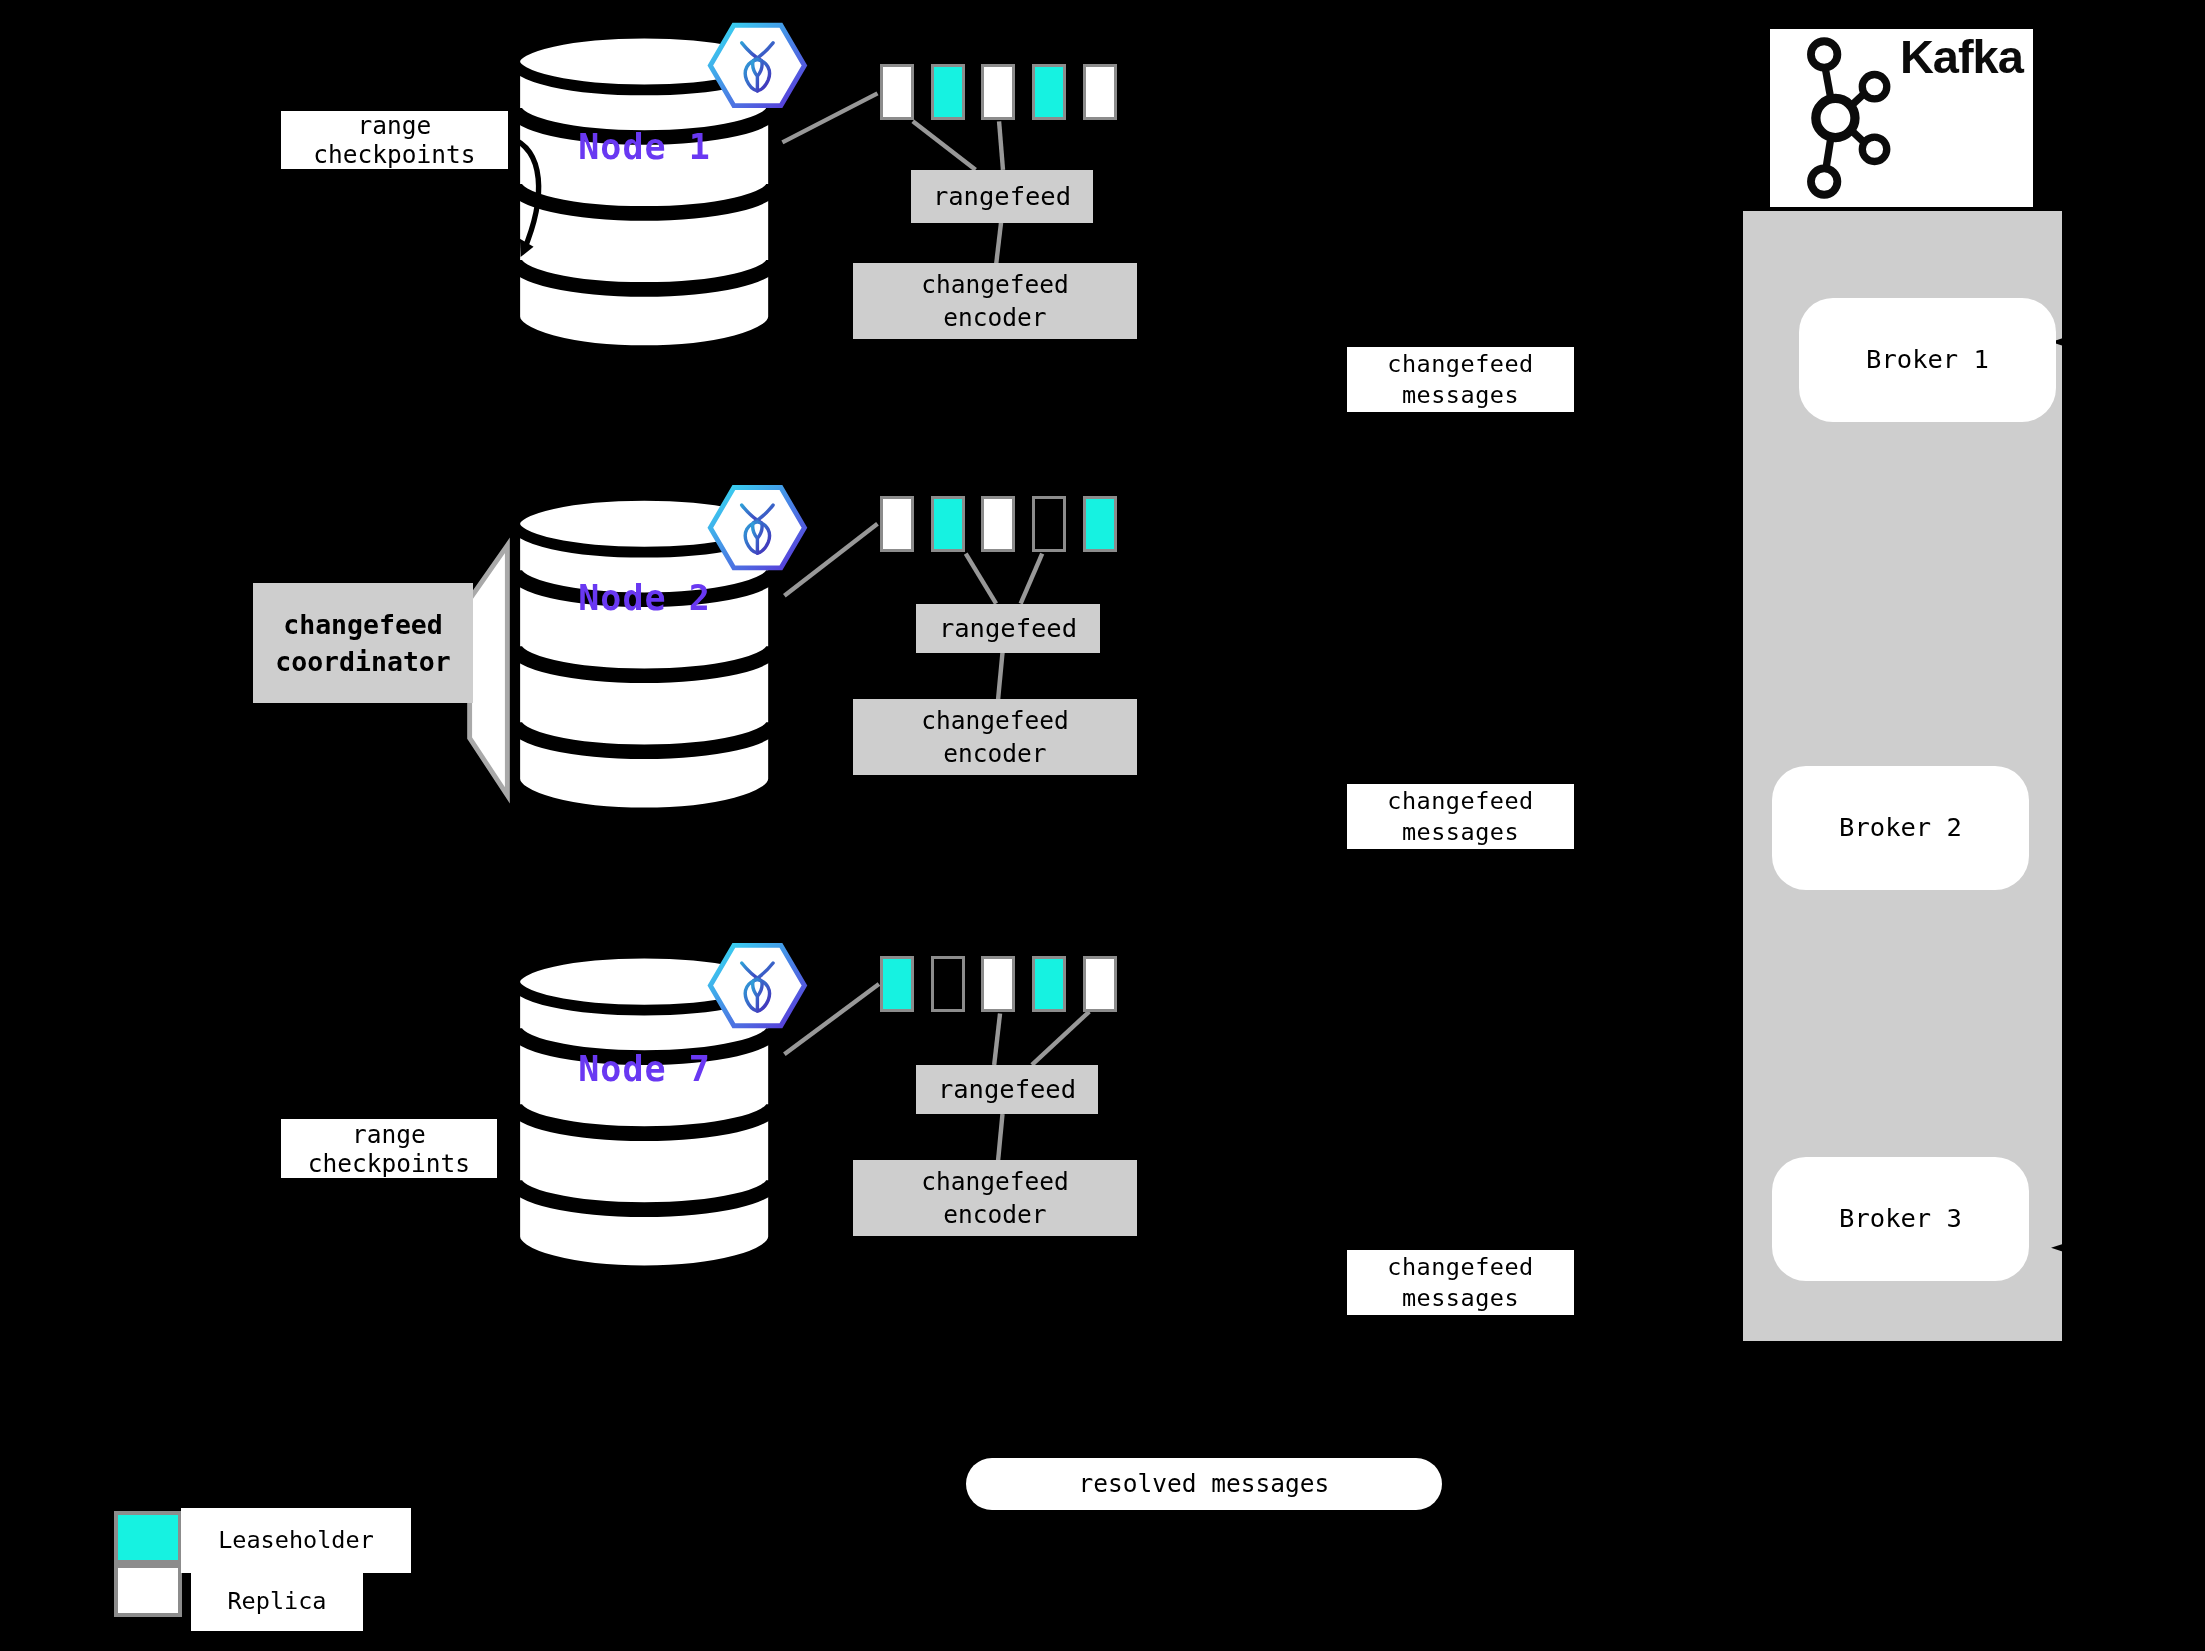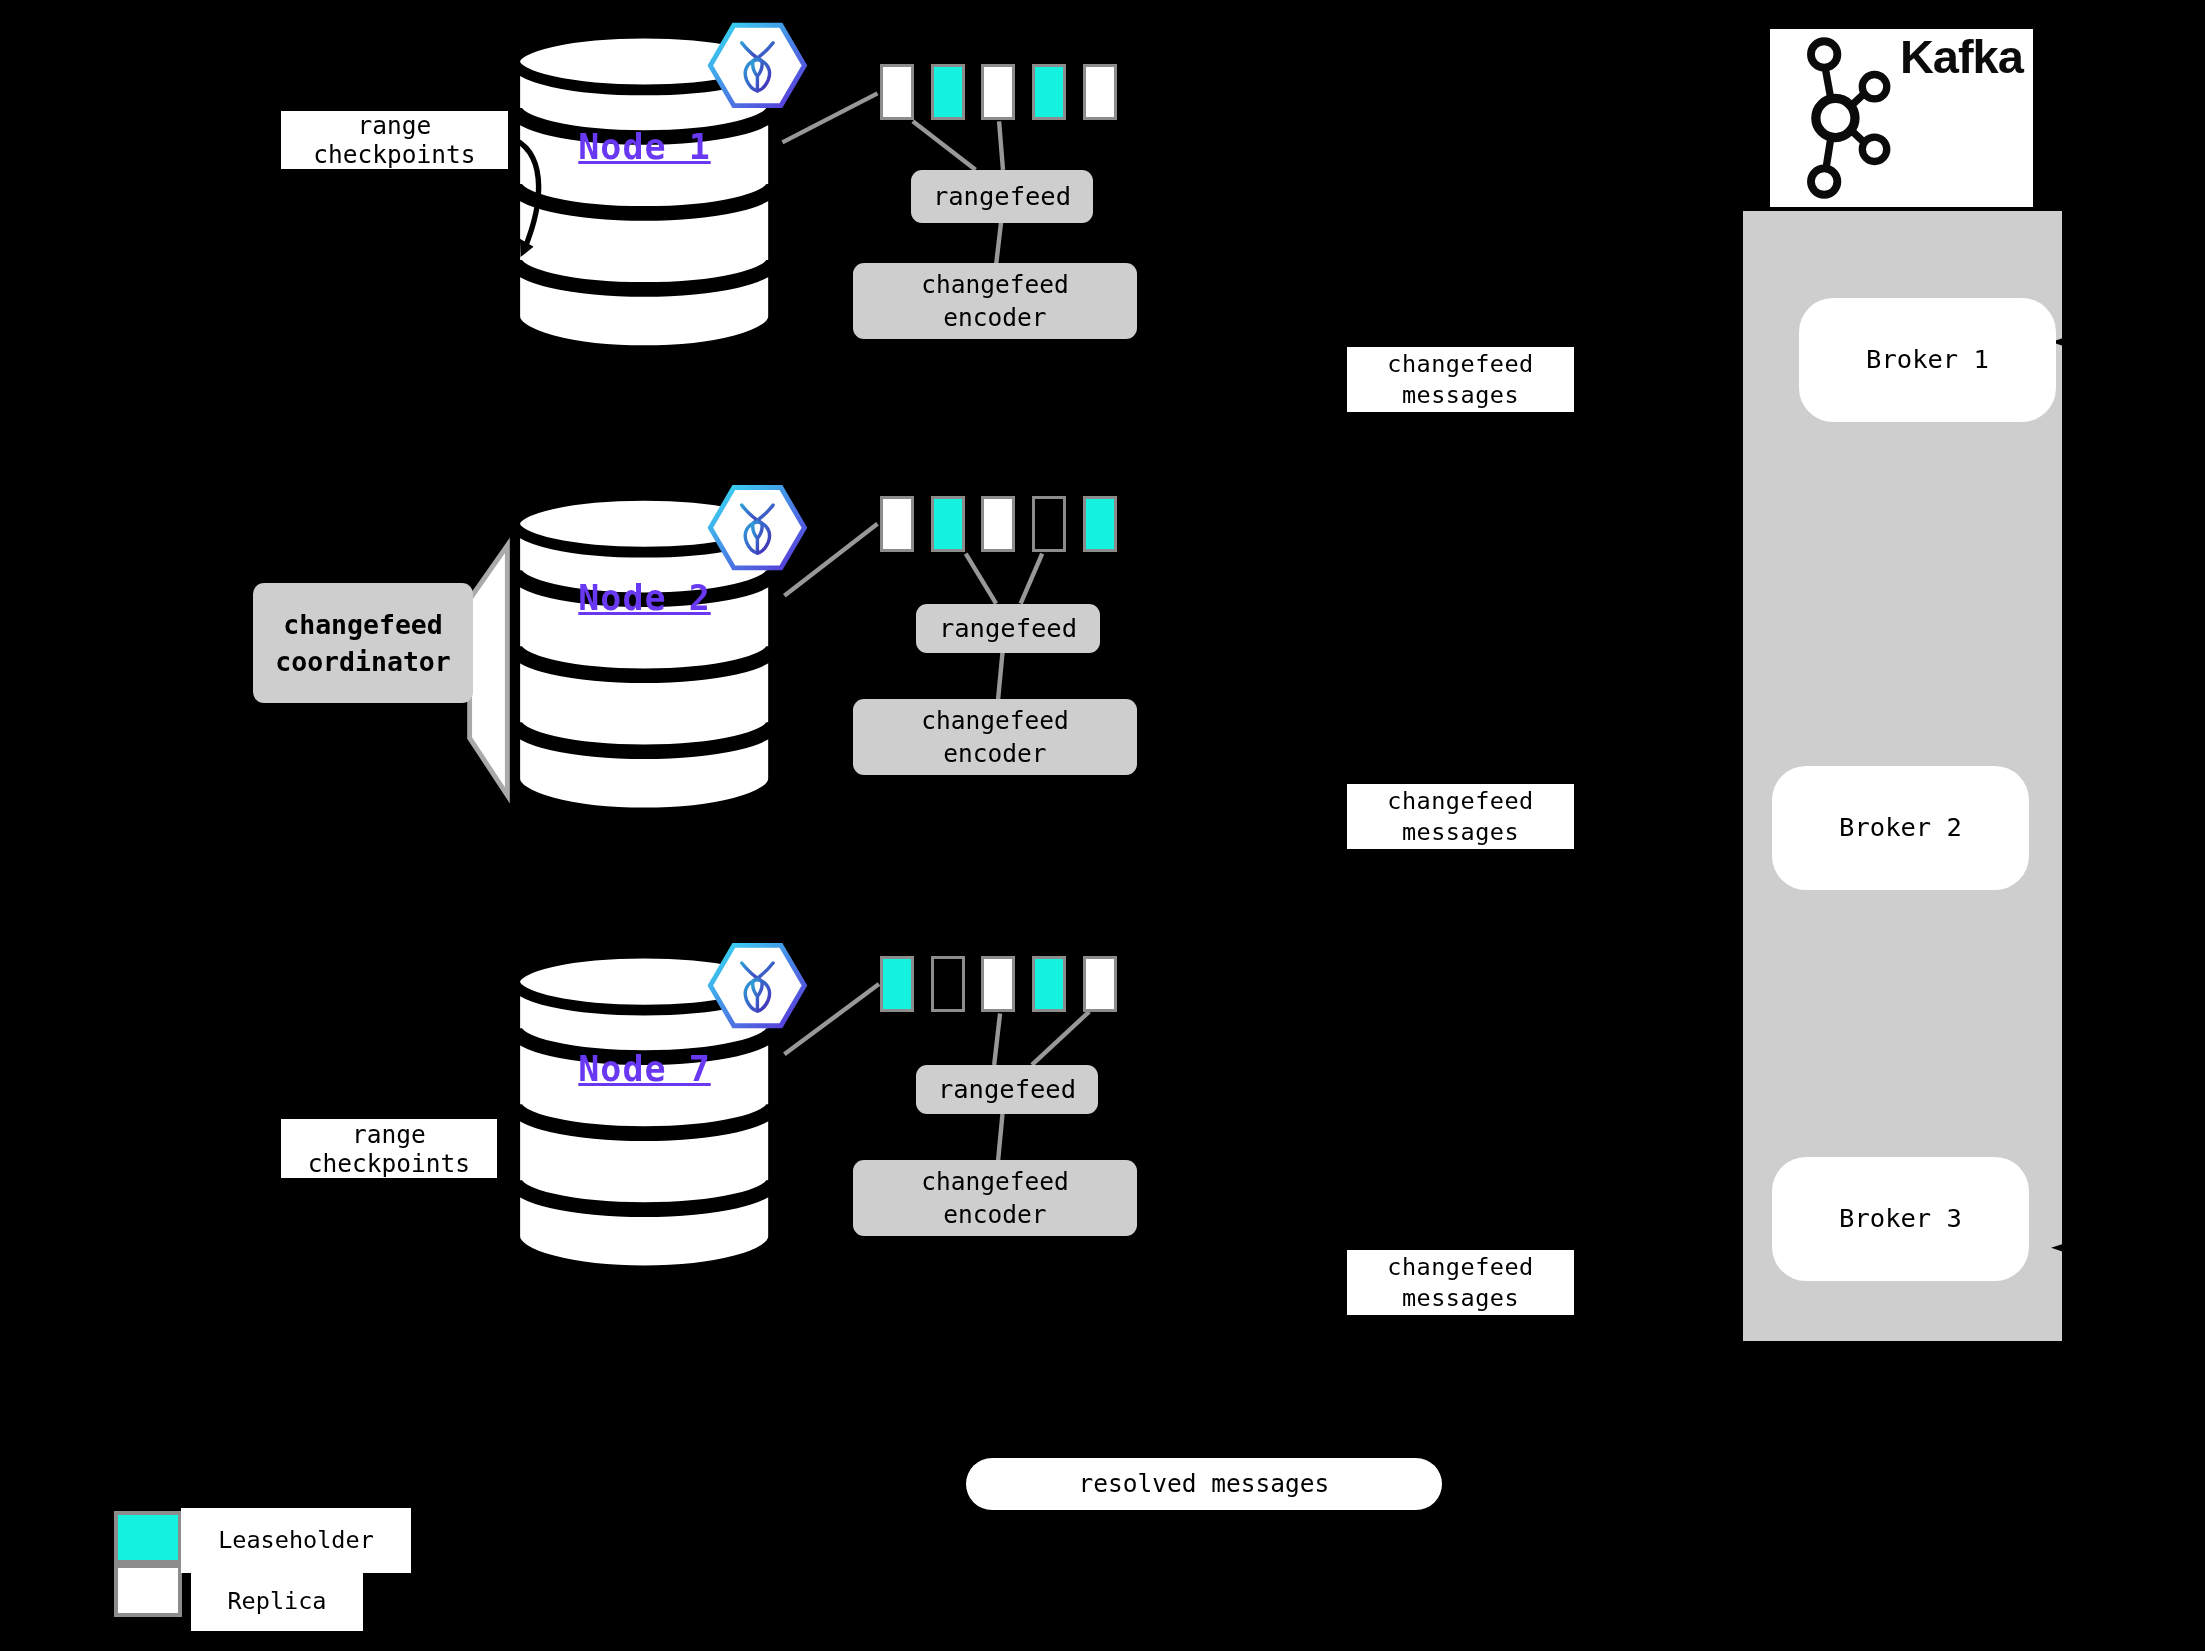--- a/index.html
+++ b/index.html
@@ -5,35 +5,35 @@
   html,body{margin:0;padding:0;}
   body{
     width:2205px;height:1652px;position:relative;overflow:hidden;
     background:#000;
     font-family:"DejaVu Sans Mono", "Liberation Mono", monospace;
   }
   .box{
     position:absolute;display:flex;align-items:center;justify-content:center;
     text-align:center;color:#000;line-height:1.25;
   }
-  .gray{background:#cecece;border-radius:11px;}
+  .gray{background:#cecece;}
   .white{background:#ffffff;}
   .pre{white-space:pre-line;}
   .lbl-checkpoints{font-size:24.5px;line-height:29px;}
   .lbl-rangefeed{font-size:25.5px;}
   .lbl-encoder{font-size:24.5px;line-height:33px;}
   .lbl-coordinator{font-size:26.5px;line-height:37px;font-weight:bold;}
   .lbl-messages{font-size:23.5px;line-height:31px;letter-spacing:0.5px;}
   .lbl-resolved{font-size:24.5px;border-radius:26.5px;}
   .lbl-broker{font-size:25.5px;border-radius:34px;}
   .lbl-legend{font-size:23.5px;}
   .node-label{
     position:absolute;left:515px;width:259px;height:36px;
     display:flex;align-items:center;justify-content:center;
-    color:#6938f2;font-weight:bold;font-size:35px;letter-spacing:1px;text-decoration:underline;
+    color:#6938f2;font-weight:bold;font-size:35px;letter-spacing:1px;
   }
   .blocks-row{position:absolute;display:flex;gap:16.7px;}
   .block{width:34px;height:56px;border:3.9px solid #8c8c8c;box-sizing:border-box;}
   .kafka-container{position:absolute;left:1743px;top:211px;width:319px;height:1130px;background:#cecece;}
   .kafka-box{
     position:absolute;left:1770px;top:29px;width:263px;height:178px;background:#fff;
     display:flex;align-items:flex-start;
   }
   .kafka-word{
     font-family:"Liberation Sans", sans-serif;font-weight:bold;font-size:47px;color:#0b0b0b;

